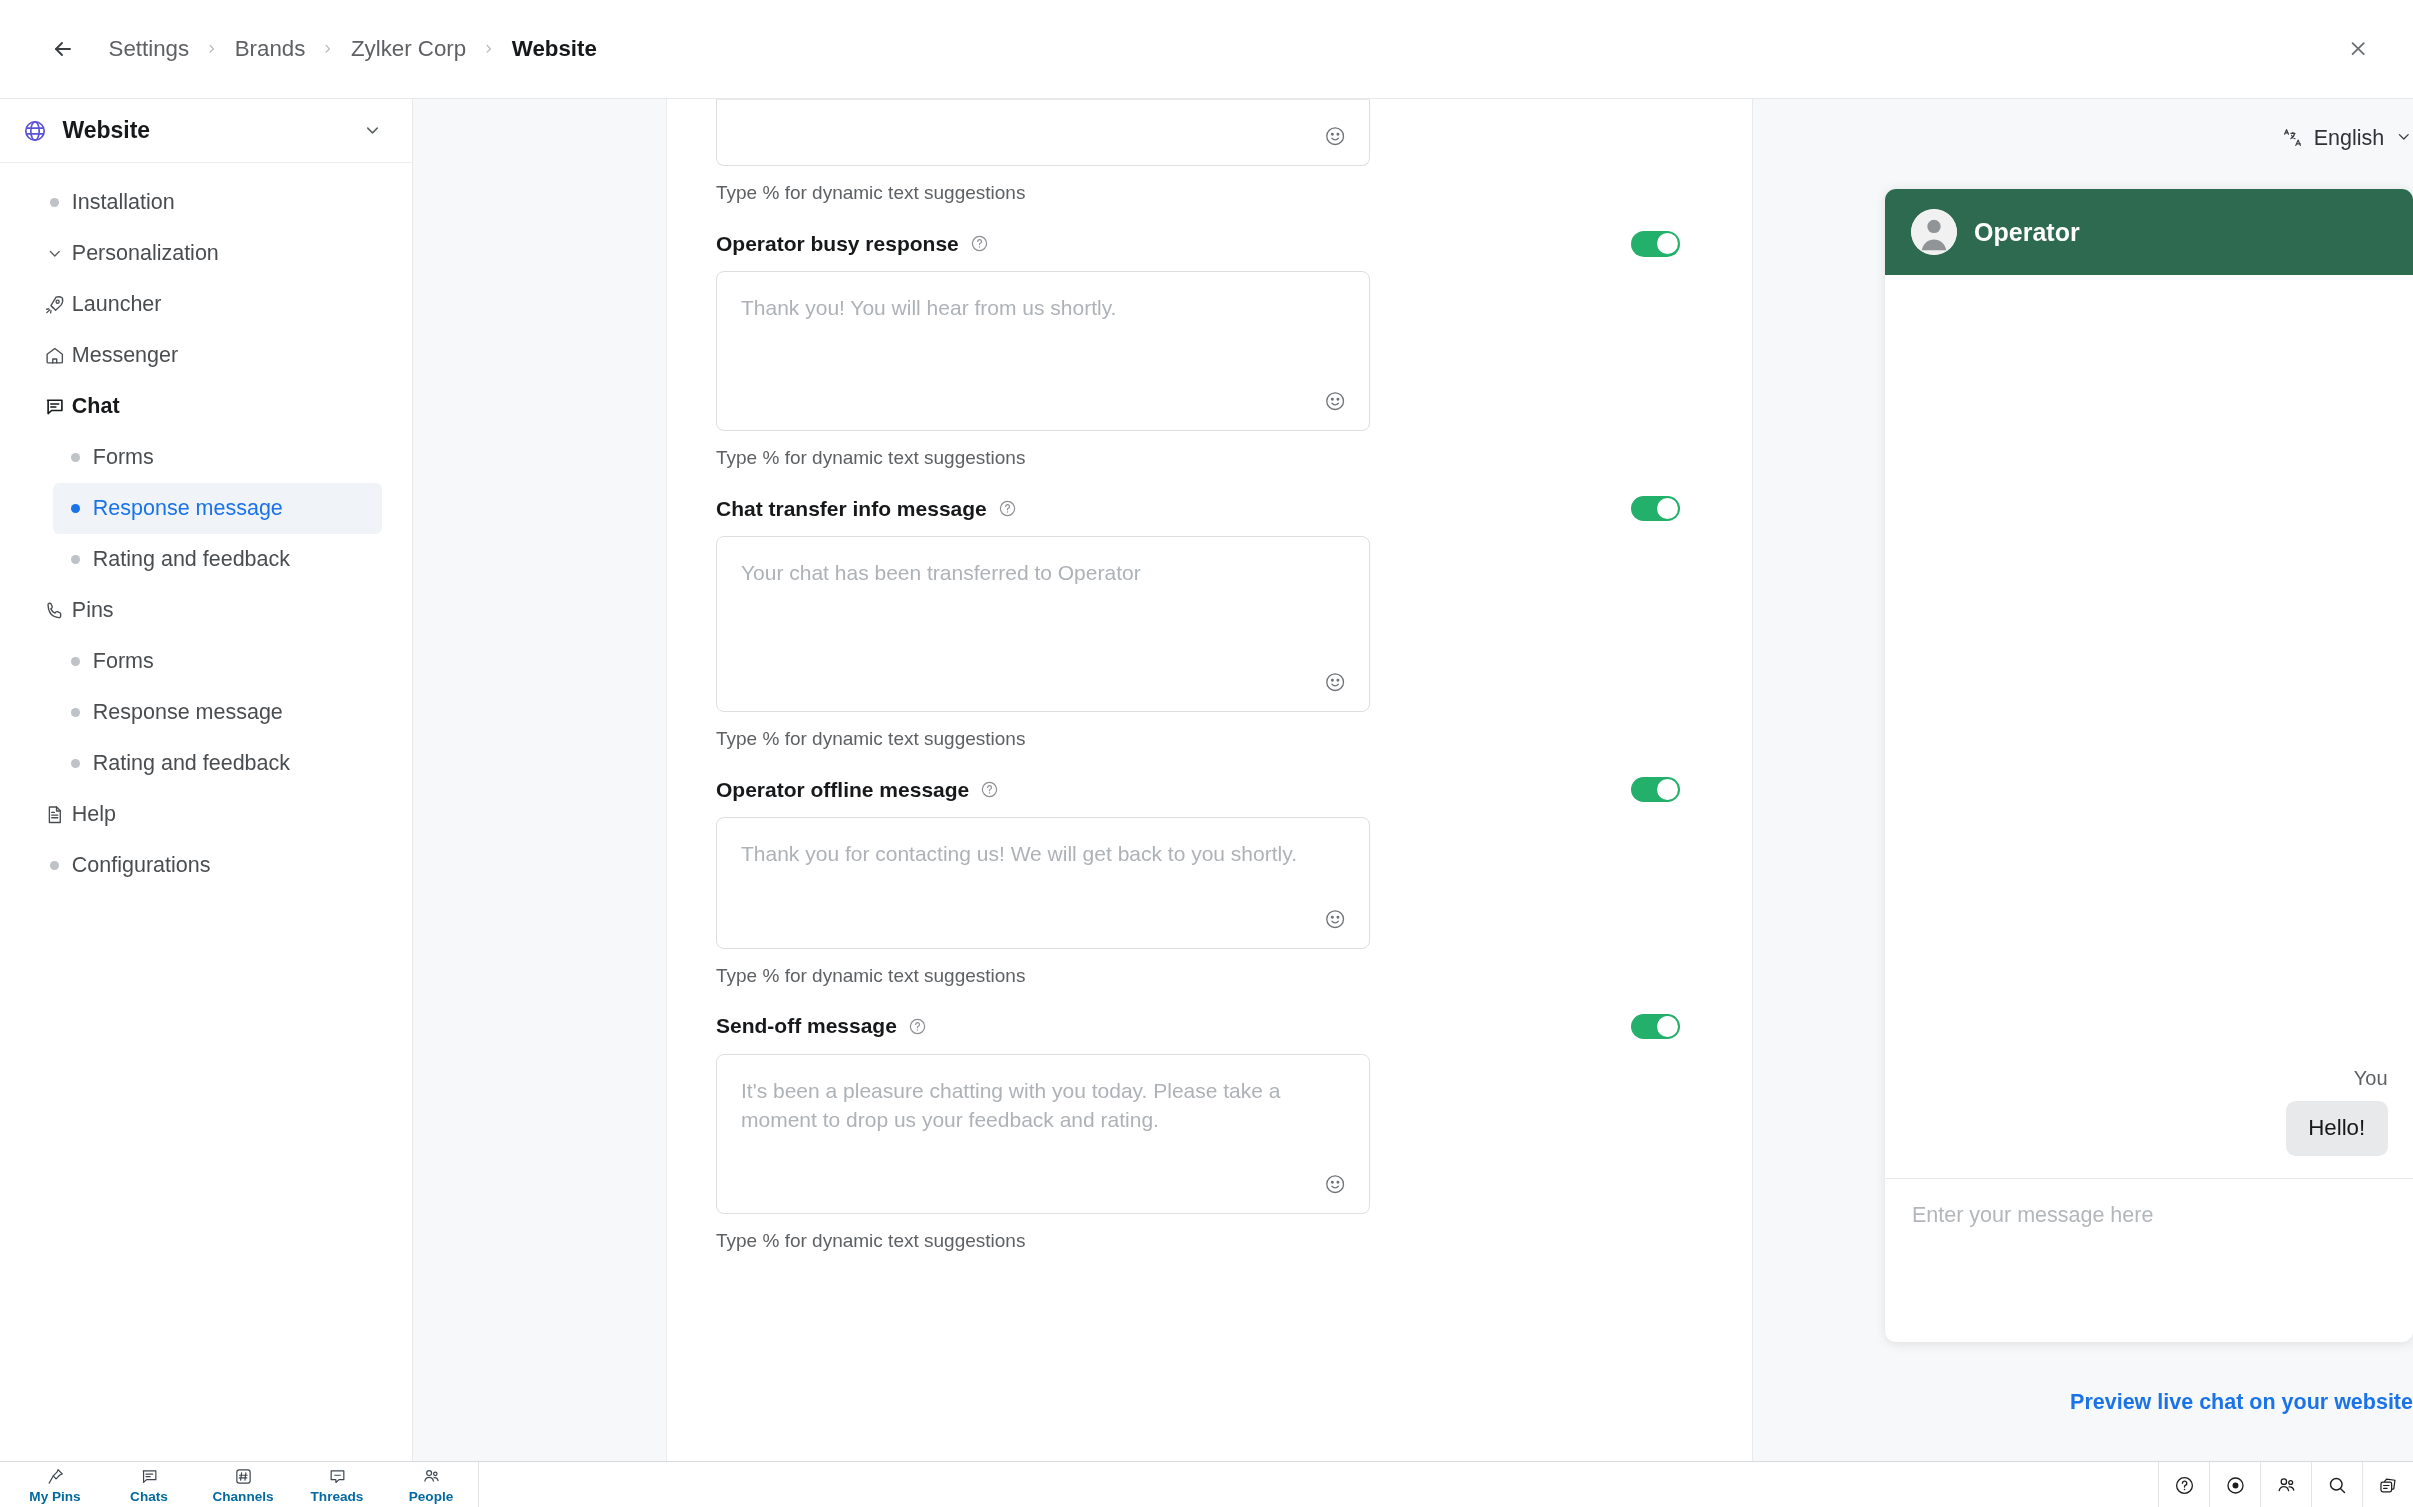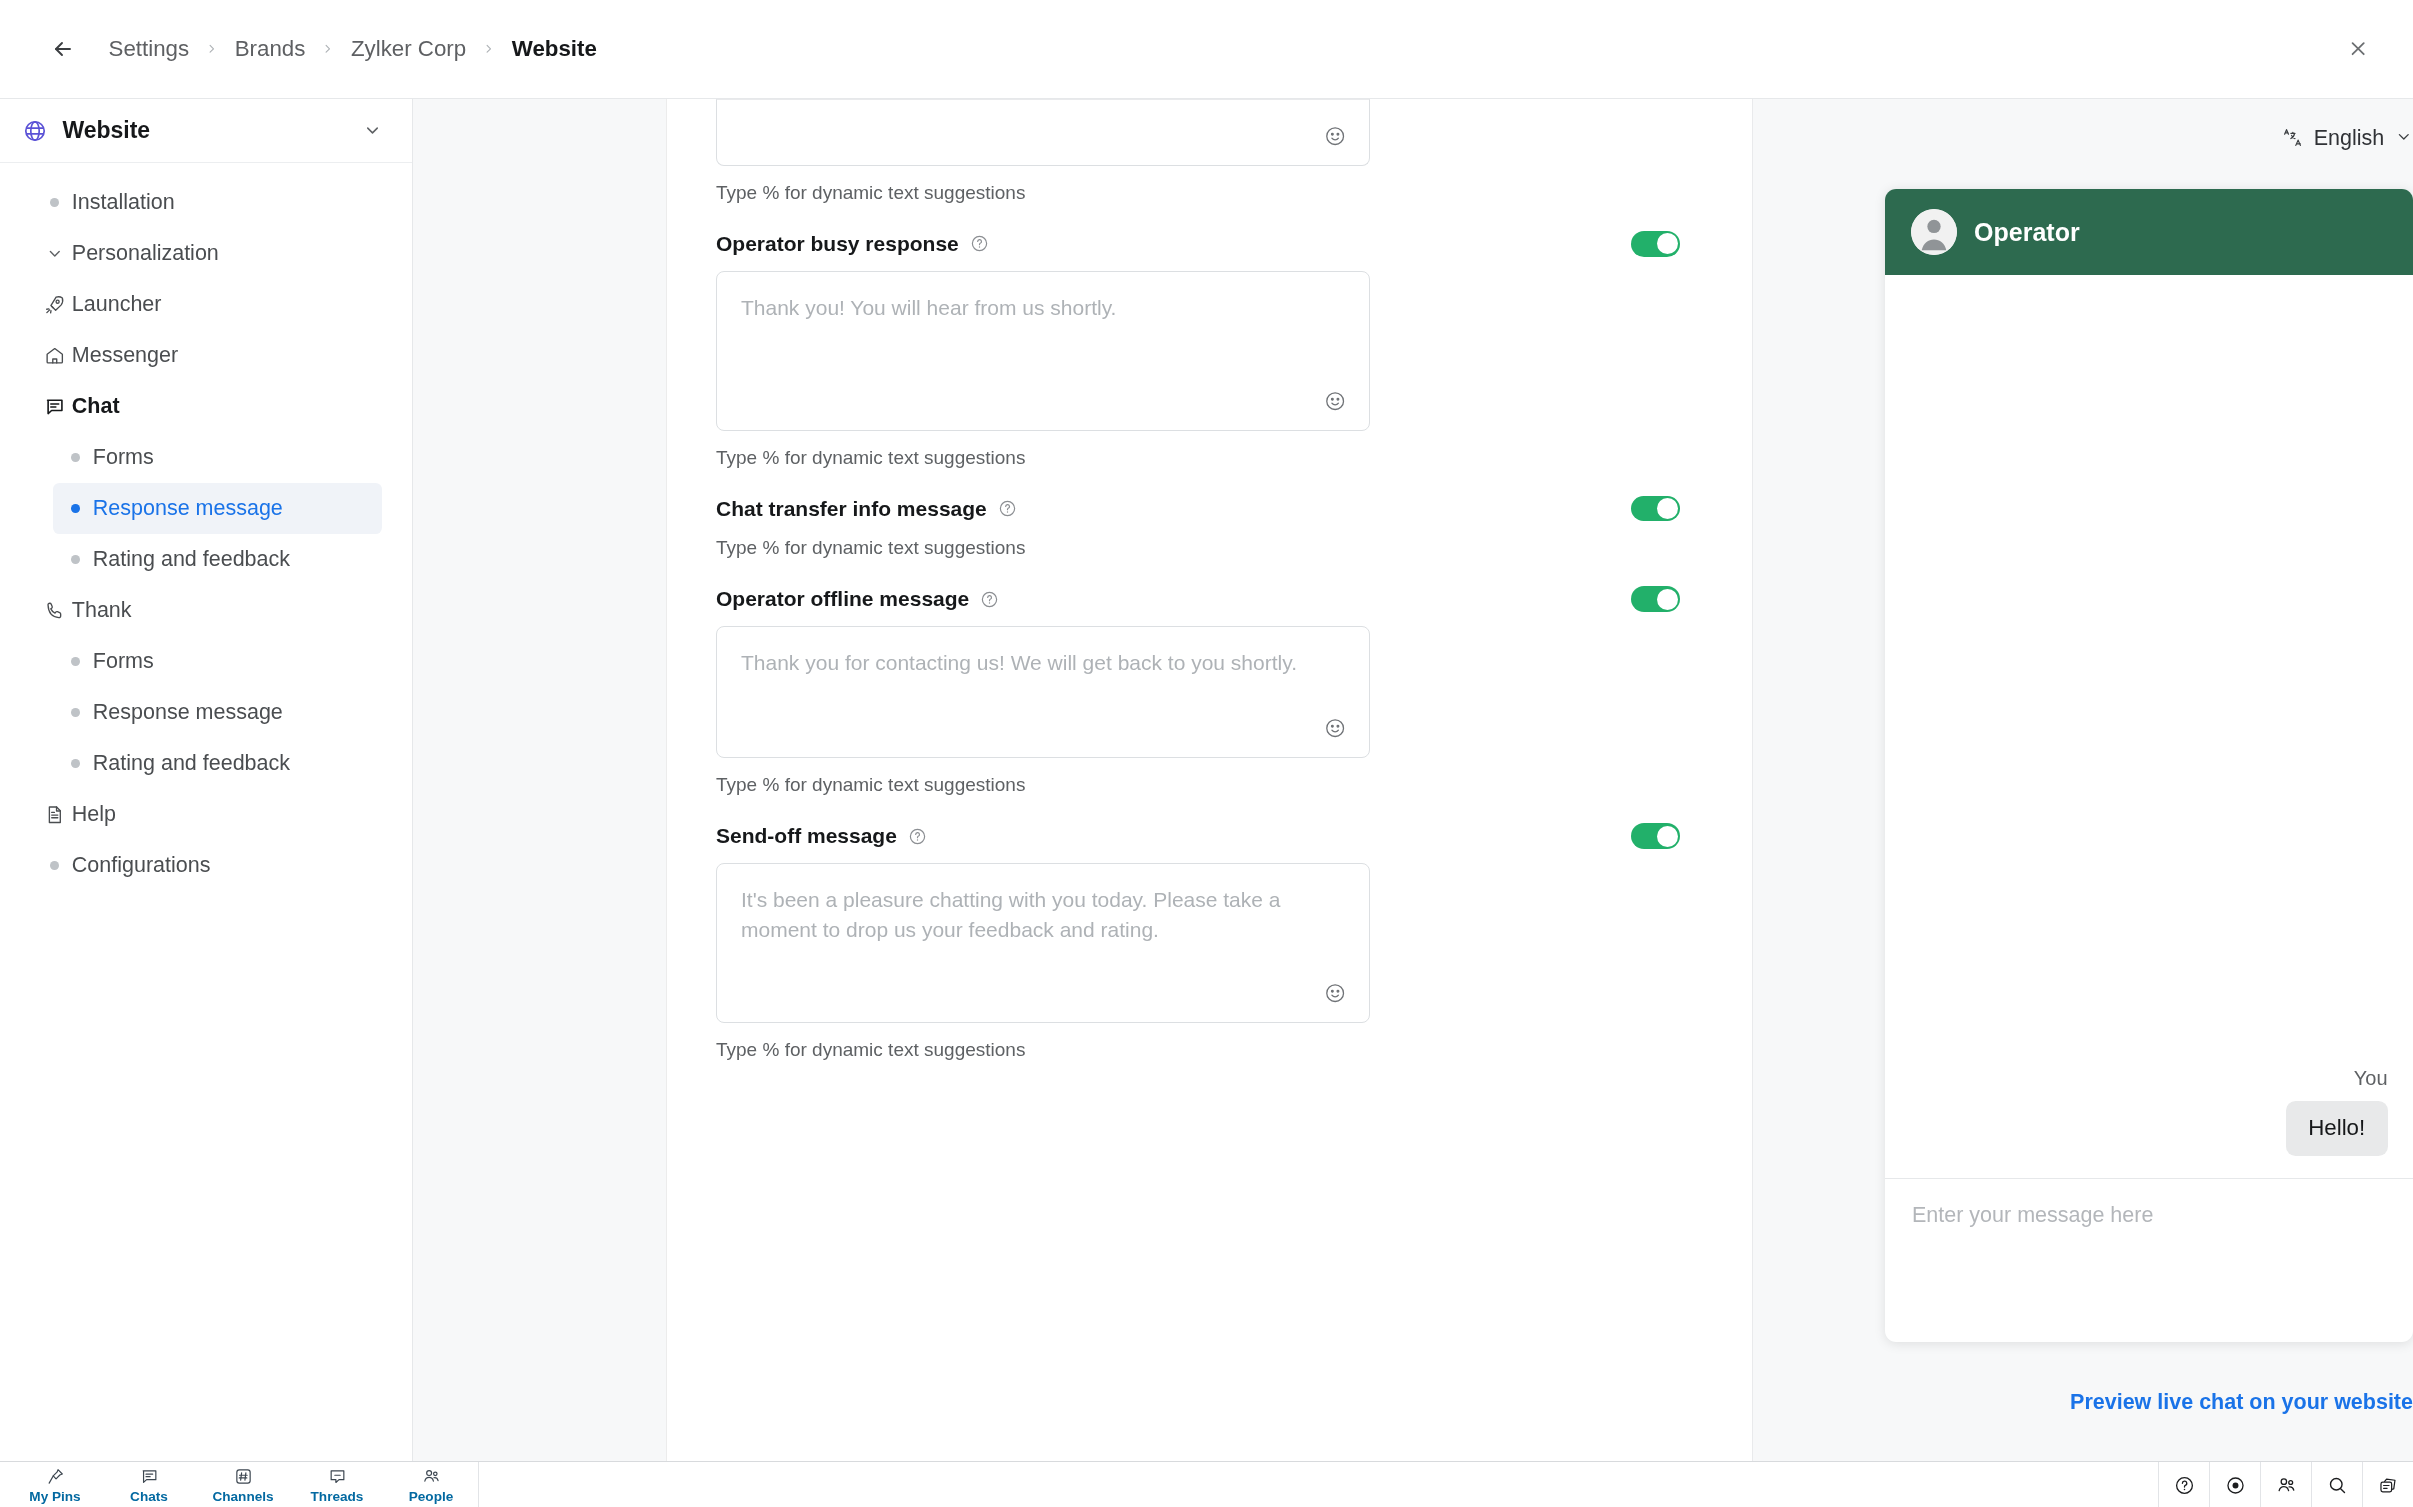--- a/index.html
+++ b/index.html
@@ -310,21 +310,21 @@
             </span>
           <span class="txt">Rating and feedback</span>
         </div>
 
         <div class="nav-item lvl1">
           <span class="glyph">
             <svg width="21.5" height="21.5" viewBox="0 0 24 24" fill="none" stroke="#4a4d50" stroke-width="1.5" stroke-linecap="round" stroke-linejoin="round">
               <path d="M6.5 3.6c.8 0 1.3.5 1.6 1.2l1 2.4c.3.7.1 1.4-.5 1.9l-1 .8c1 2.1 2.6 3.7 4.7 4.7l.8-1c.5-.6 1.2-.8 1.9-.5l2.4 1c.7.3 1.2.8 1.2 1.6v2.1c0 1.1-.9 2-2 1.9C9.7 19.1 4.9 14.3 4.5 5.6c-.1-1.1.8-2 1.9-2h.1z"></path>
             </svg>
           </span>
-          <span class="txt">Thank</span>
+          <span class="txt">Pins</span>
         </div>
 
         <div class="nav-item lvl2">
           <span class="glyph">
               <span class="dot"></span>
             </span>
           <span class="txt">Forms</span>
         </div>
 
         <div class="nav-item lvl2">
@@ -418,20 +418,31 @@
               <svg width="19" height="19" viewBox="0 0 24 24" fill="none" stroke="#8b8e92" stroke-width="1.5">
                 <circle cx="12" cy="12" r="9"></circle>
                 <path d="M9.7 9.4a2.4 2.4 0 1 1 3.2 2.3c-.6.3-.9.8-.9 1.5v.4" stroke-linecap="round"></path>
                 <circle cx="12" cy="16.4" r=".85" fill="#8b8e92" stroke="none"></circle>
               </svg>
             </span>
             <span class="spacer"></span>
             <span class="toggle">
                 <span class="knob"></span>
               </span>
+          </div>
+          <div class="textarea-box h2">
+            <div class="ta-text">Your chat has been transferred to Operator</div>
+            <span class="emoji-btn">
+              <svg width="22.3" height="22.3" viewBox="0 0 24 24" fill="none" stroke="#6f7276" stroke-width="1.4">
+                <circle cx="12" cy="12" r="9"></circle>
+                  <circle cx="9" cy="10" r=".9" fill="#6f7276"></circle>
+                  <circle cx="15" cy="10" r=".9" fill="#6f7276"></circle>
+                <path d="M8.5 14.2c.9 1.2 2 1.8 3.5 1.8s2.6-.6 3.5-1.8" stroke-linecap="round"></path>
+              </svg>
+            </span>
           </div>
           <div class="hint">Type % for dynamic text suggestions</div>
         </div>
 
         <div class="field">
           <div class="field-head">
             <span class="field-label">Operator offline message</span>
             <span class="help-icon">
               <svg width="19" height="19" viewBox="0 0 24 24" fill="none" stroke="#8b8e92" stroke-width="1.5">
                 <circle cx="12" cy="12" r="9"></circle>

